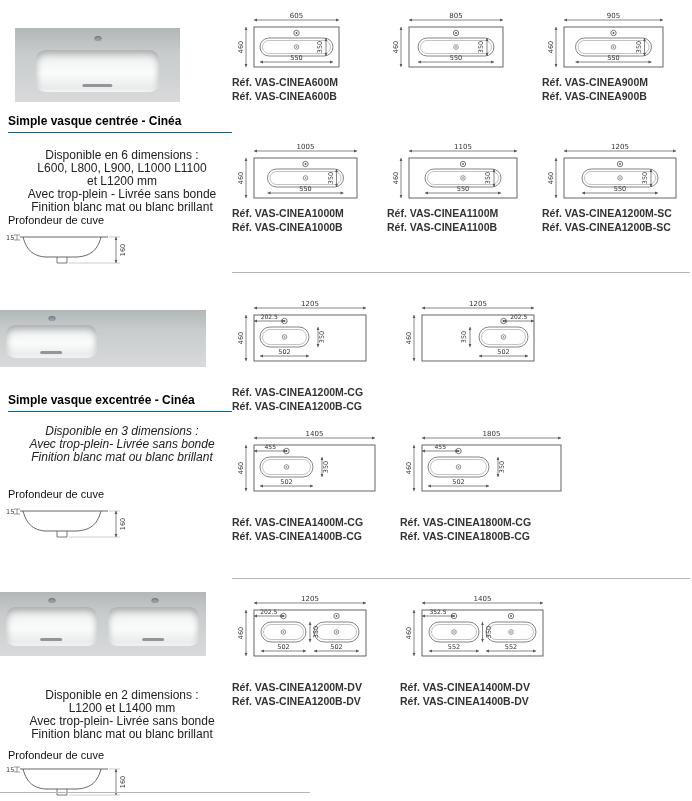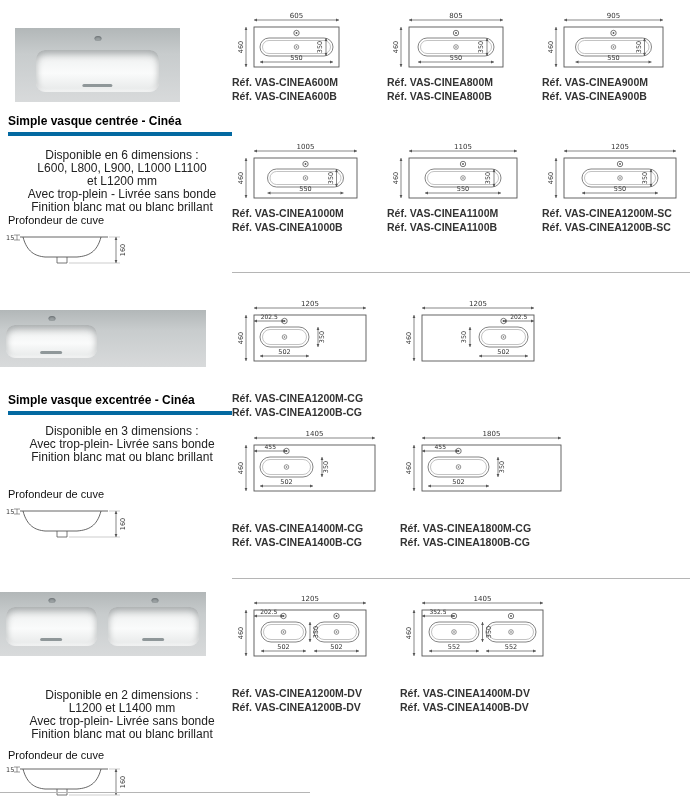--- a/index.html
+++ b/index.html
@@ -13,38 +13,38 @@
   #photo3{left:0;top:592px;width:206px;height:64px;}
   .basin{position:absolute;background:linear-gradient(180deg,#eceeee,#fafbfb 55%,#e6e8e8);
          border-radius:9px;box-shadow:inset 0 4px 7px rgba(80,86,88,.45), inset 0 -2px 3px rgba(255,255,255,.85);}
   .slot{position:absolute;left:50%;transform:translateX(-50%);bottom:12%;width:24%;height:3px;
         background:#8f9799;border-radius:2px;}
   .hole{position:absolute;width:7px;height:5px;border-radius:50%;background:#9aa0a2;
         box-shadow:inset 0 1px 2px #676d6f;transform:translateX(-50%);}
 
   
   .title{position:absolute;left:8px;width:224px;font-size:12px;font-weight:bold;color:#000;
-         border-bottom:4px solid #0369a1;padding-bottom:4px;}
+         border-bottom:1px solid #0369a1;padding-bottom:4px;}
   #title1{top:114px;} #title2{top:393px;} #title3{top:660px;}
   .desc{position:absolute;left:8px;width:228px;font-size:12px;line-height:13px;color:#222;text-align:center;}
-  #desc1{top:149px;} #desc2{top:425px;} #desc3{top:689px;}
+  #desc1{top:149px;} #desc2{top:425px;font-style:italic;} #desc3{top:689px;}
   .depth-label{position:absolute;left:8px;font-size:11px;color:#111;}
   #dlabel1{top:214px;} #dlabel2{top:488px;} #dlabel3{top:749px;}
   .depth-diagram{position:absolute;left:6px;}
   #depth1{top:228px;} #depth2{top:502px;} #depth3{top:760px;}
 
   
   .row{position:absolute;left:232px;display:flex;}
   .row .cell{flex:0 0 155px;}
   .row.two .cell{flex:0 0 168px;}
   #row1a{top:12px;} #row1b{top:143px;}
   #row2a{top:300px;} #row2b{top:430px;}
   #row3a{top:595px;}
   .refs{margin-top:0;}
-  .row.gap .refs{margin-top:22px;}
+  .row.gap .refs{margin-top:16px;}
   .ref{font-size:10.5px;font-weight:bold;color:#333;line-height:13.5px;white-space:nowrap;}
 
   .divider{position:absolute;height:1px;background:#b5b5b5;}
   #div1{left:232px;top:272px;width:458px;}
   #div2{left:232px;top:578px;width:458px;}
   #div3{left:0;top:792px;width:310px;}
 </style>
 </head>
 <body>
 
@@ -131,24 +131,20 @@
             <circle cx="69" cy="35" r="0.8" fill="#666"></circle>
             <line x1="31" y1="50" x2="107" y2="50" stroke="#555" stroke-width="0.7"></line>
             <polygon points="31,50 34,48.6 34,51.4" fill="#555"></polygon>
             <polygon points="107,50 104,48.6 104,51.4" fill="#555"></polygon>
             <text x="69" y="47.8" text-anchor="middle" font-size="6.5" fill="#333">550</text>
             <line x1="100" y1="26" x2="100" y2="44" stroke="#555" stroke-width="0.7"></line>
             <polygon points="100,26 98.6,29 101.4,29" fill="#555"></polygon>
             <polygon points="100,44 98.6,41 101.4,41" fill="#555"></polygon>
             <text transform="translate(96 35) rotate(-90)" text-anchor="middle" font-size="6.5" fill="#333">350</text>
           </svg></div>
-        <div class="refs">
-          <div class="ref">Réf. VAS-CINEA800M</div>
-          <div class="ref">Réf. VAS-CINEA800B</div>
-        </div>
       </div>
       <div class="cell">
         <div class="drawing"><svg width="130" height="60" viewBox="0 0 130 60" xmlns="http://www.w3.org/2000/svg" font-family="DejaVu Sans, sans-serif">
             <rect x="22" y="15" width="99" height="40" fill="#fff" stroke="#555" stroke-width="0.9"></rect>
             <line x1="22" y1="8" x2="121" y2="8" stroke="#555" stroke-width="0.7"></line>
             <polygon points="22,8 25,6.6 25,9.4" fill="#555"></polygon>
             <polygon points="121,8 118,6.6 118,9.4" fill="#555"></polygon>
             <text x="71.5" y="5.8" text-anchor="middle" font-size="7" fill="#333">905</text>
             <line x1="14" y1="15" x2="14" y2="55" stroke="#555" stroke-width="0.7"></line>
             <polygon points="14,15 12.6,18 15.4,18" fill="#555"></polygon>

